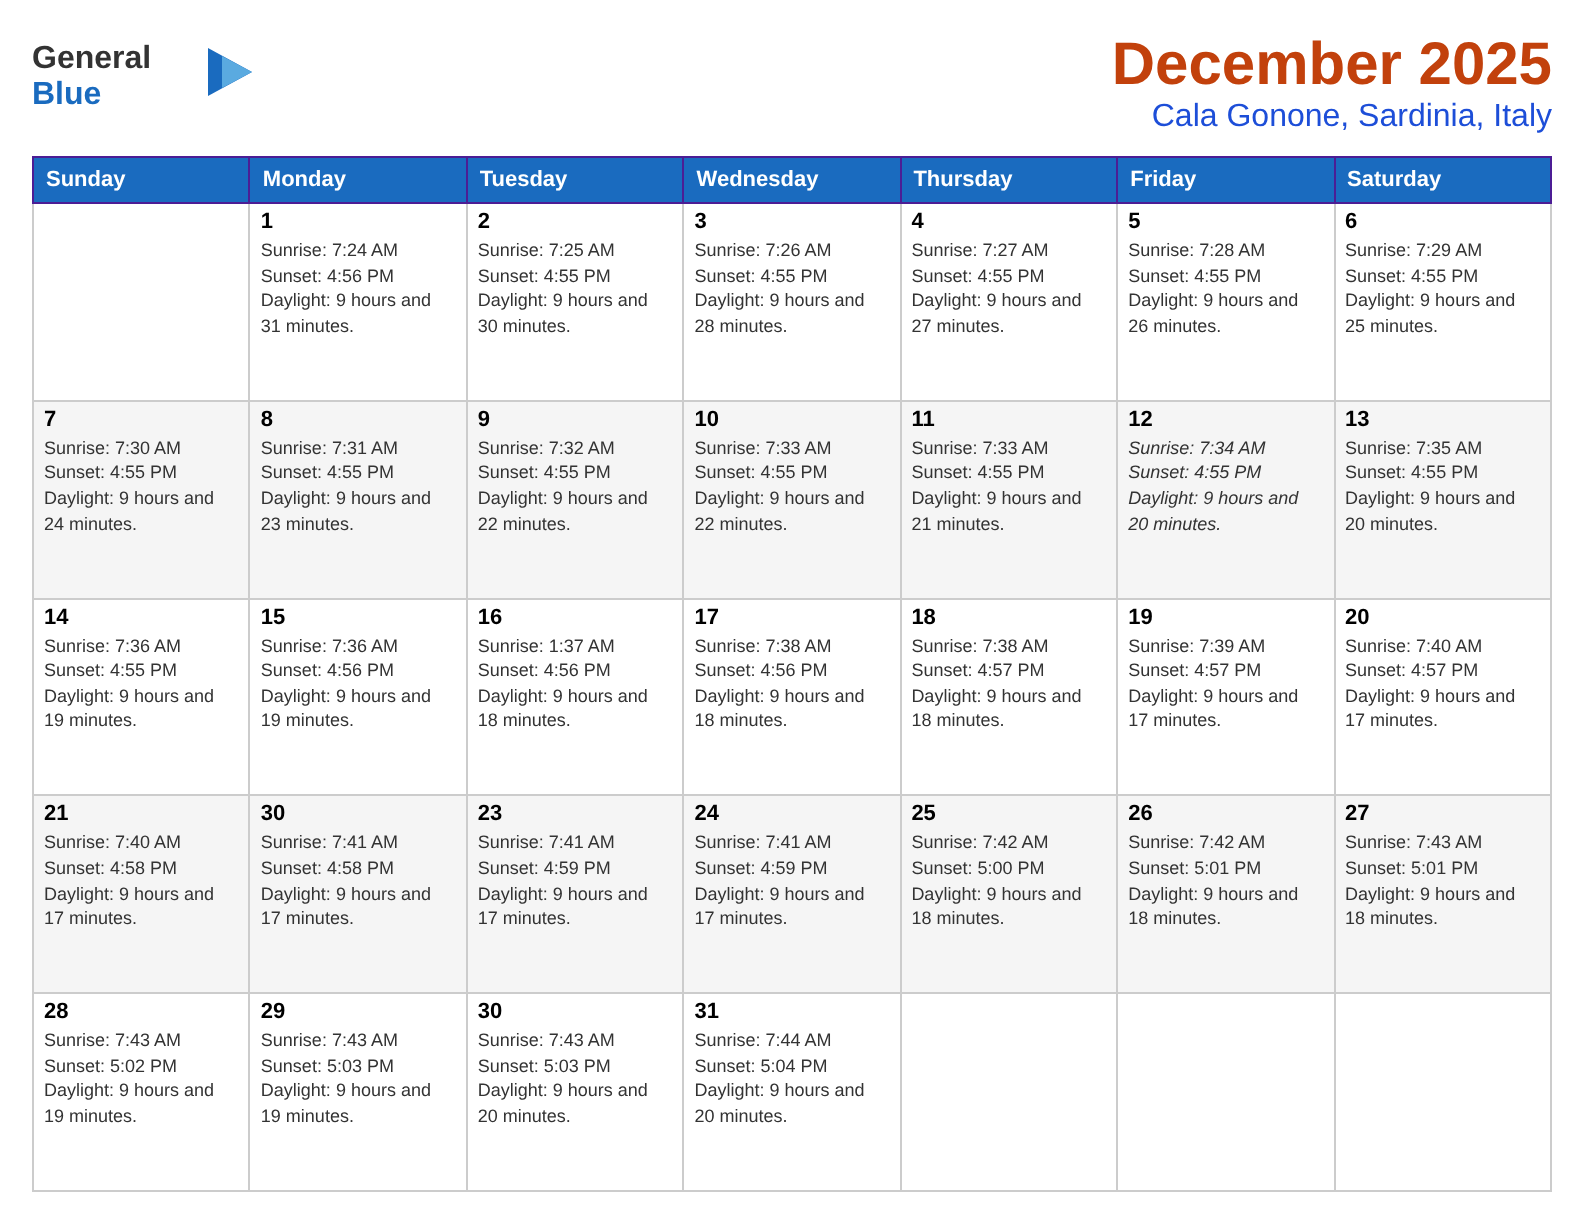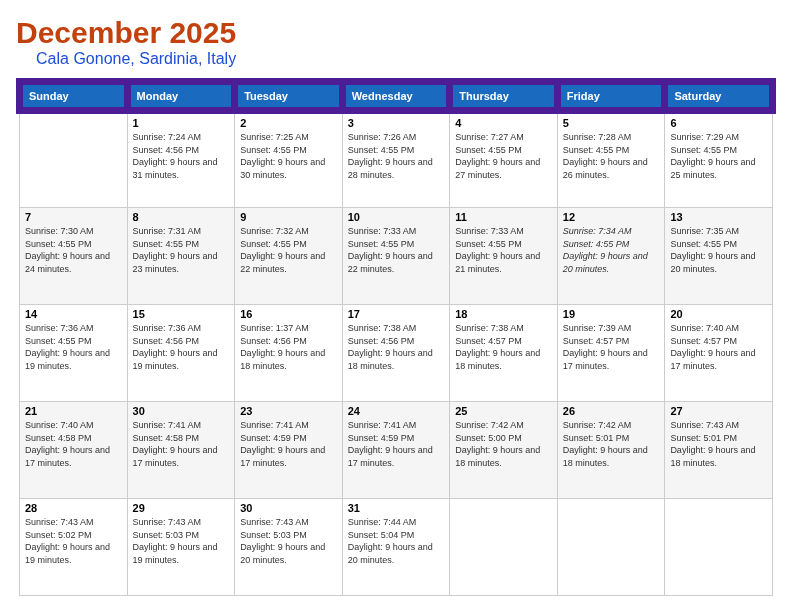--- a/index.html
+++ b/index.html
@@ -45,21 +45,21 @@
       flex: 1;
       font-size: 10px;
     }
     .calendar th {
       background: #1a6bbf;
       color: #fff;
       text-align: left;
       padding: 5px 6px;
       font-size: 11px;
       font-weight: bold;
-      border: 7px solid #4c1d95;
+      border: 1px solid #4c1d95;
     }
     .calendar td {
       border: 1px solid #ccc;
       vertical-align: top;
       padding: 3px 5px;
       width: calc(100% / 7);
       height: 88px;
     }
     .day-number {
       font-weight: bold;
@@ -82,20 +82,31 @@
     }
     .calendar thead tr th {
       background: #1a6bbf;
     }
   </style>
 </head>
 <body>
 
 <div class="page">
   <div class="header">
+    <div class="logo">
+      <div>
+        <svg width="110" height="42" viewBox="0 0 110 42">
+          <text x="0" y="18" font-family="Arial" font-weight="bold" font-size="16" fill="#333">General</text>
+          <text x="0" y="36" font-family="Arial" font-weight="bold" font-size="16" fill="#1a6bbf">Blue</text>
+
+          <polygon points="88,8 110,20 88,32" fill="#1a6bbf"></polygon>
+          <polygon points="95,12 110,20 95,28" fill="#5aaae0"></polygon>
+        </svg>
+      </div>
+    </div>
     <div class="title-block">
       <div class="month-title">December 2025</div>
       <div class="location">Cala Gonone, Sardinia, Italy</div>
     </div>
   </div>
 
   <table class="calendar">
     <thead>
       <tr>
       <th>Sunday</th>

